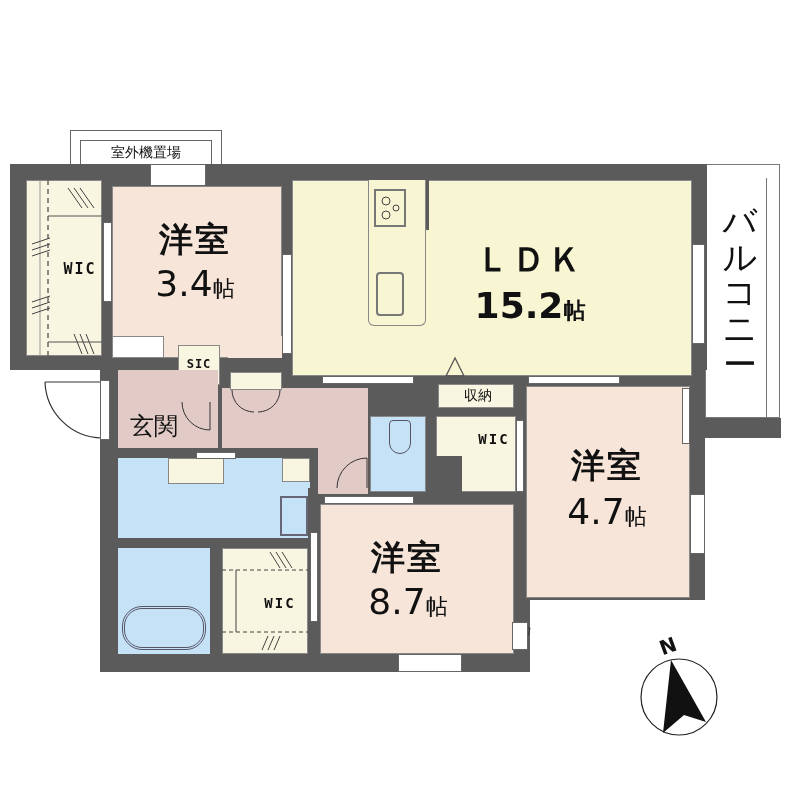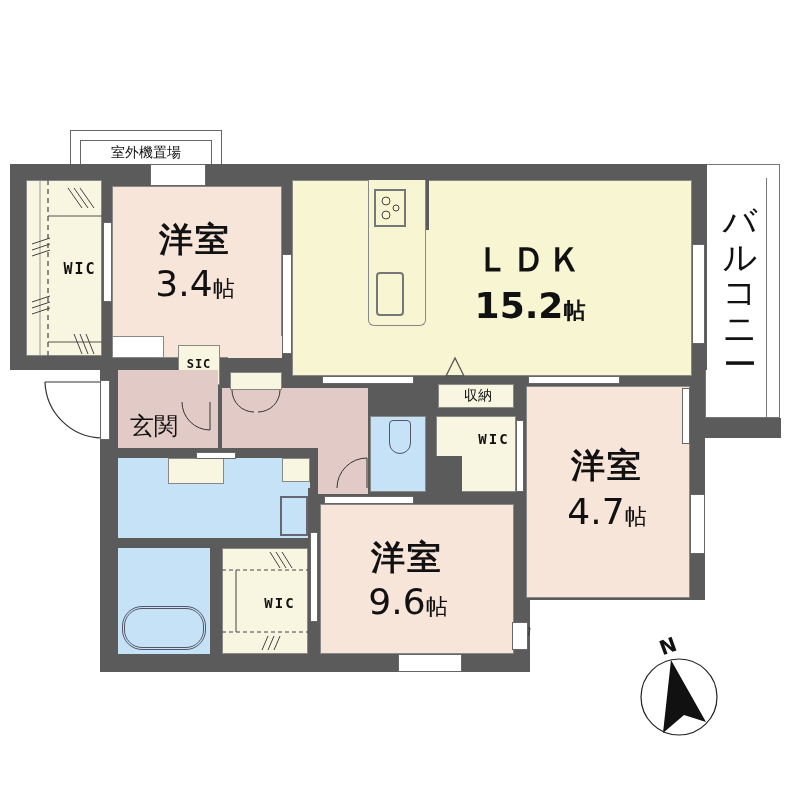--- a/index.html
+++ b/index.html
@@ -169,21 +169,21 @@
   <line x1="268" y1="636" x2="262" y2="650" stroke="#444"></line>
     <line x1="274" y1="636" x2="268" y2="650" stroke="#444"></line>
     <line x1="280" y1="636" x2="274" y2="650" stroke="#444"></line>
 </svg>
 <div class="lbl small" style="left:260px;top:596px;width:40px;font-size:14px;">WIC</div>
 <div class="win" style="left:310px;top:532px;width:8px;height:90px;"></div>
 
 <div class="room" style="left:320px;top:504px;width:194px;height:150px;background:#f7e5da;border:1px solid #888;"></div>
 <div class="lbl big" style="left:352px;top:540px;width:110px;">洋室</div>
 <div class="lbl" style="left:348px;top:584px;width:120px;">
-  <span class="size">9.6</span><span class="unit">帖</span>
+  <span class="size">8.7</span><span class="unit">帖</span>
 </div>
 <div class="win" style="left:324px;top:496px;width:90px;height:8px;"></div>
 <div class="win" style="left:398px;top:654px;width:64px;height:18px;"></div>
 <div class="win" style="left:512px;top:622px;width:16px;height:28px;"></div>
 
 <div class="lbl" style="left:656px;top:636px;width:24px;font-size:20px;font-weight:bold;transform:rotate(-20deg);">N</div>
 <svg width="1" height="1" style="left:0;top:0;">
   <circle cx="679" cy="697" r="38" fill="#fff" stroke="#222" stroke-width="1.2"></circle>
   <polygon points="671,660 706,722 684,715 663,733" fill="#111"></polygon>
 </svg>

